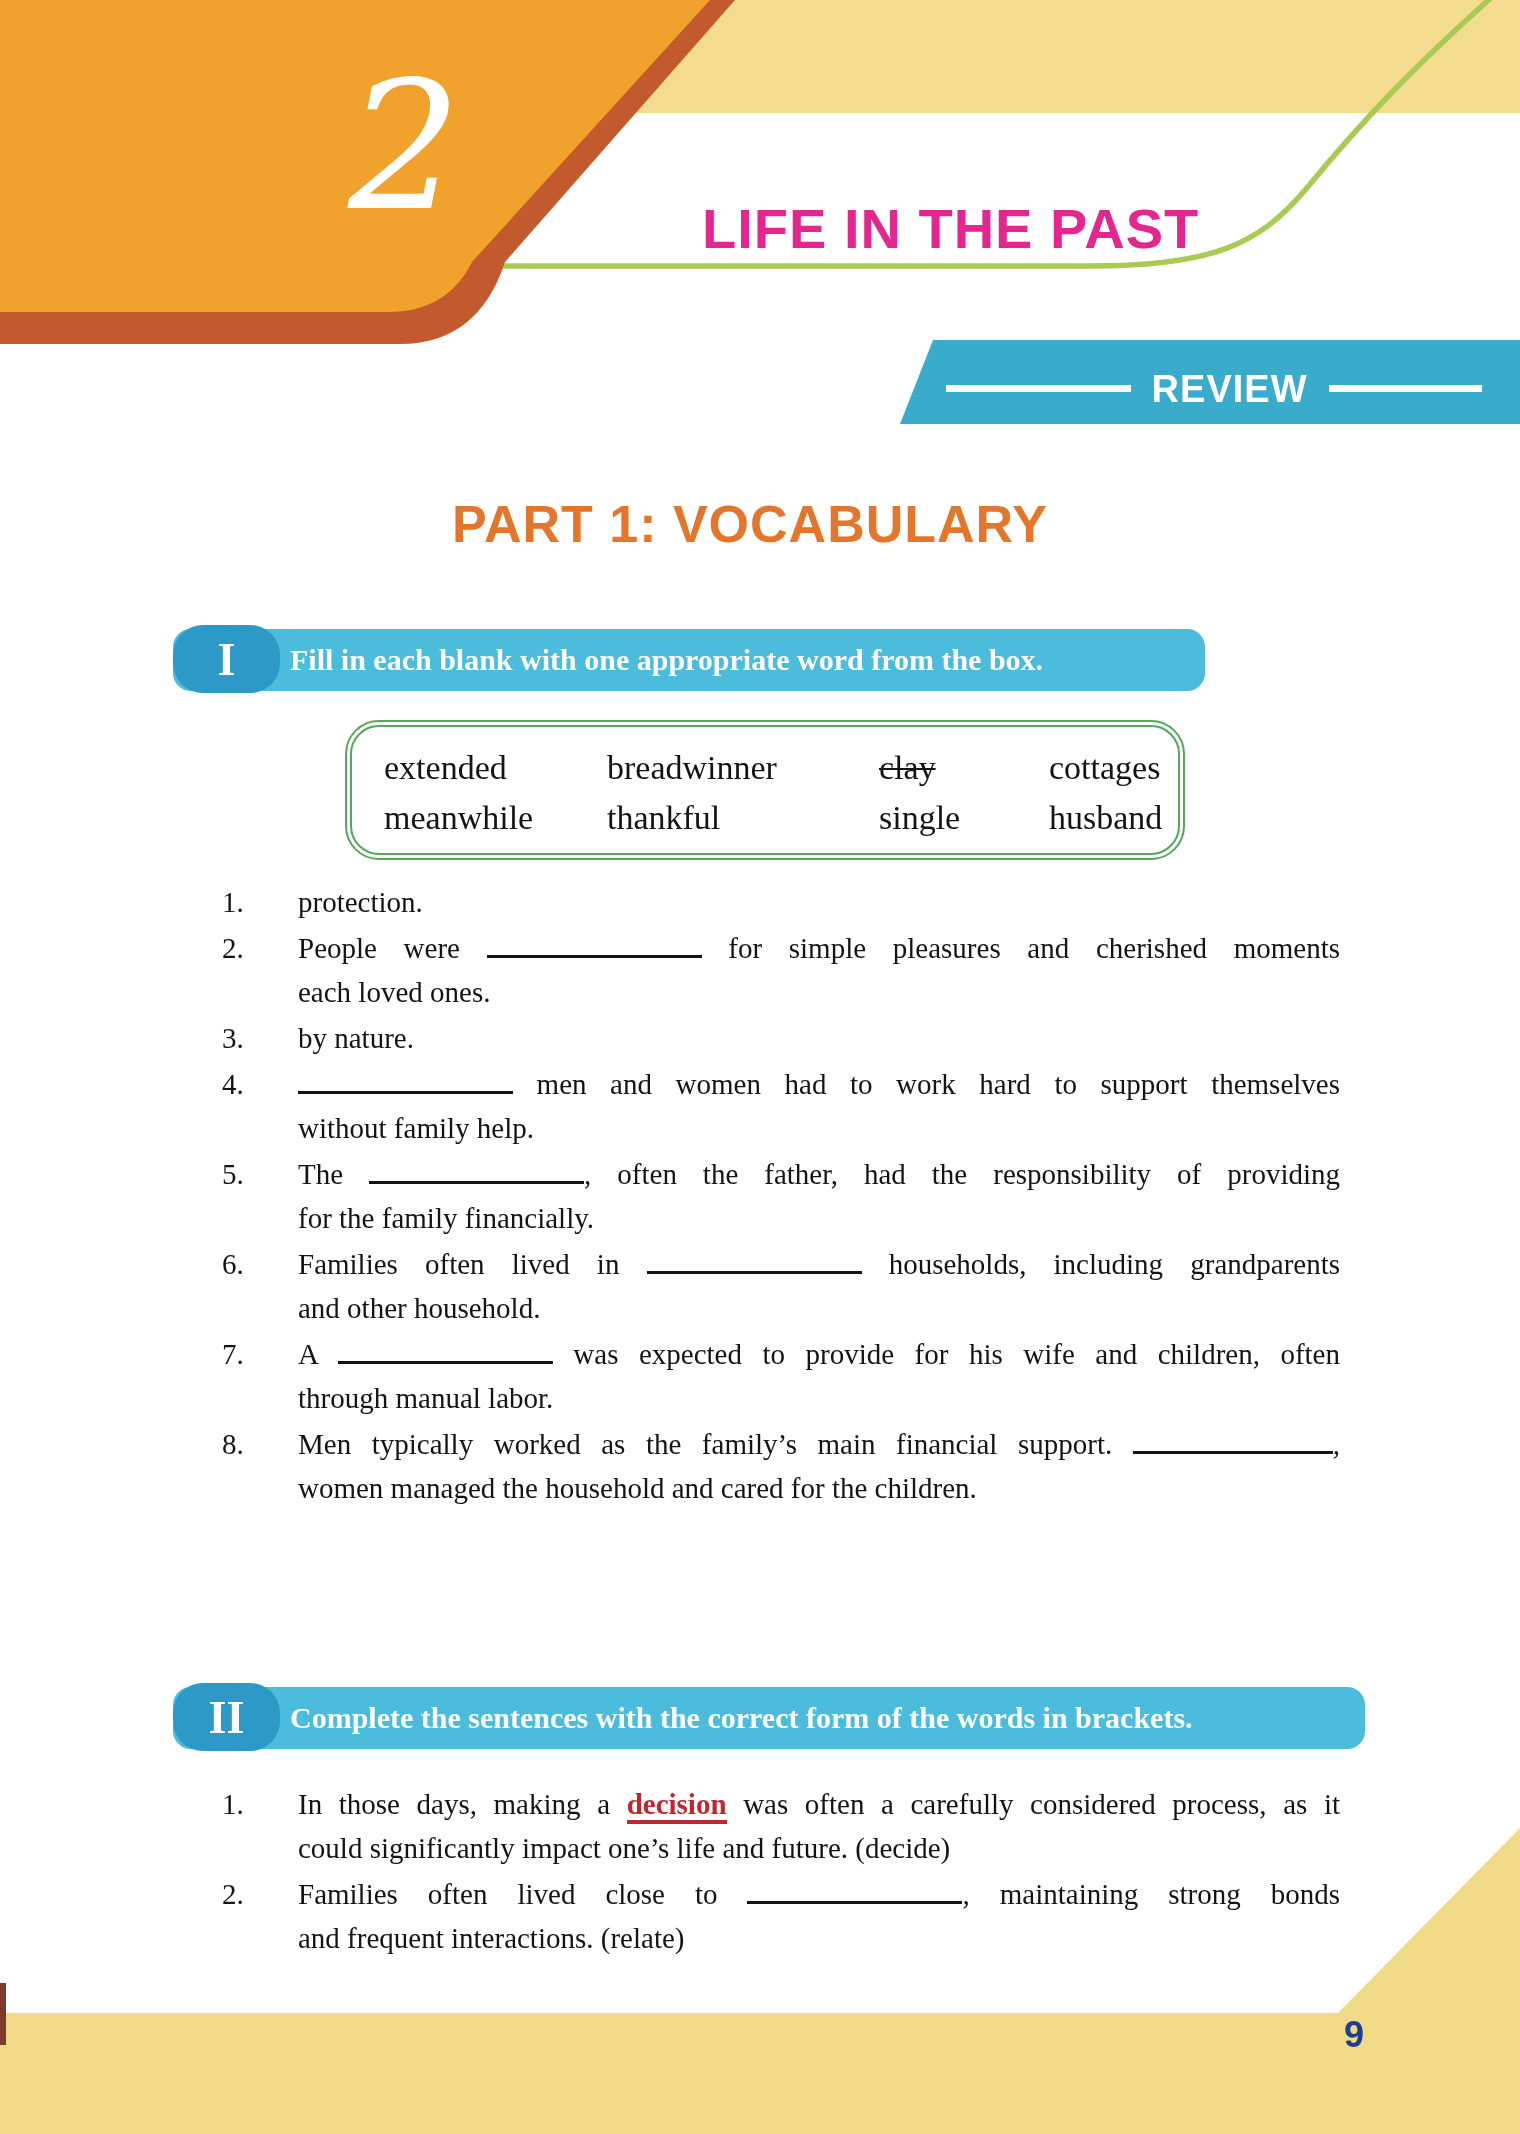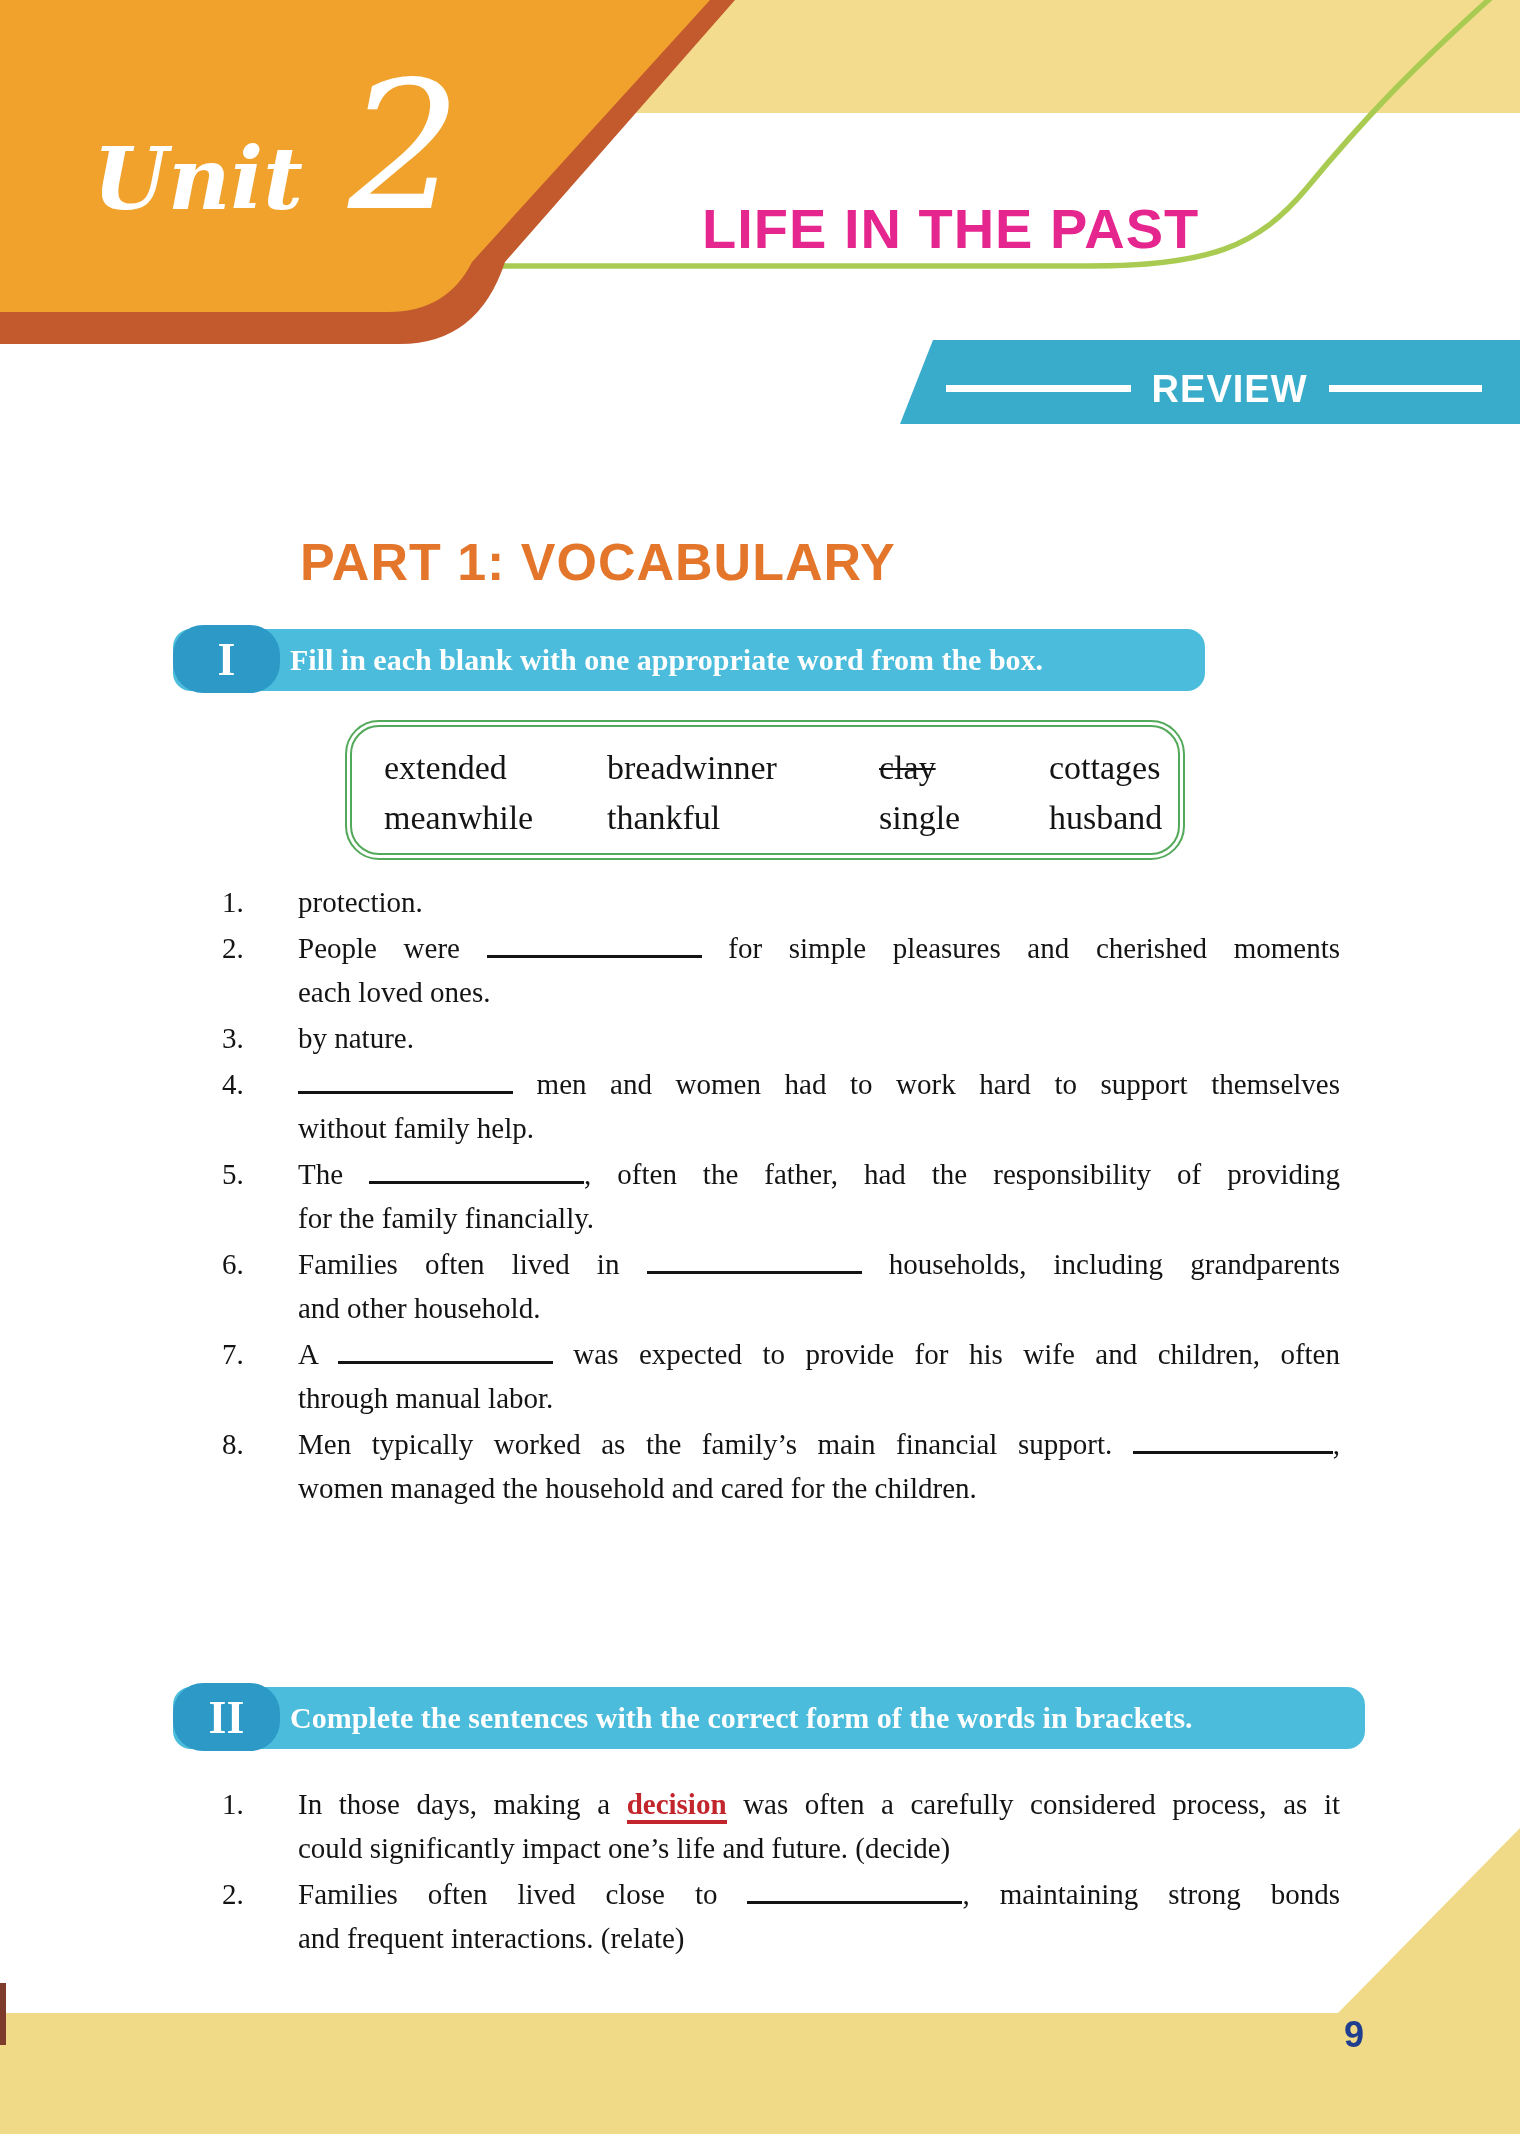--- a/index.html
+++ b/index.html
@@ -37,22 +37,22 @@
   }
   .rline { height:7px; background:#ffffff; }
   .rline.l { width:190px; }
   .rline.r { width:158px; }
   .rtext {
     color:#ffffff; font-family:"Liberation Sans", sans-serif; font-weight:bold;
     font-size:38px; letter-spacing:1px; line-height:1;
   }
   .part-title {
     position:absolute; left:300px; top:494px; width:900px; z-index:2;
-    font-family:"Liberation Sans", sans-serif; font-weight:bold;
-    font-size:52px; letter-spacing:1px; color:#E4762B; white-space:nowrap;margin-top:38px;
+    text-align:center; font-family:"Liberation Sans", sans-serif; font-weight:bold;
+    font-size:52px; letter-spacing:1px; color:#E4762B; white-space:nowrap;
   }
 
   
   .secbar {
     position:absolute; left:173px; height:62px; background:#4BBCDB;
     border-radius:18px; display:flex; align-items:center;
   }
   .secbar.sec1 { top:629px; width:1032px; }
   .secbar.sec2 { top:1687px; width:1192px; }
   .badge {
@@ -123,21 +123,20 @@
     <path d="M488,266 H1090 C1210,266 1258,246 1306,189 C1362,121 1412,68 1504,-14" fill="none" stroke="#A9CB52" stroke-width="5.5"></path>
   </svg>
 
   <div class="main-title">LIFE IN THE PAST</div>
 
   <svg class="unit-shape" width="760" height="350" viewBox="0 0 760 350">
     <path d="M0,0 H735 L505,262 Q478,344 400,344 H0 Z" fill="#C35A2E"></path>
     <path d="M0,0 H710 L472,262 Q447,312 388,312 H0 Z" fill="#F0A22C"></path>
   </svg>
 
-  <div class="unit-word">Unit</div>
   <div class="unit-num">2</div>
 
   <div class="review">
     <span class="rline l"></span>
     <span class="rtext">REVIEW</span>
     <span class="rline r"></span>
   </div>
 
   <div class="part-title">PART 1: VOCABULARY</div>
 

